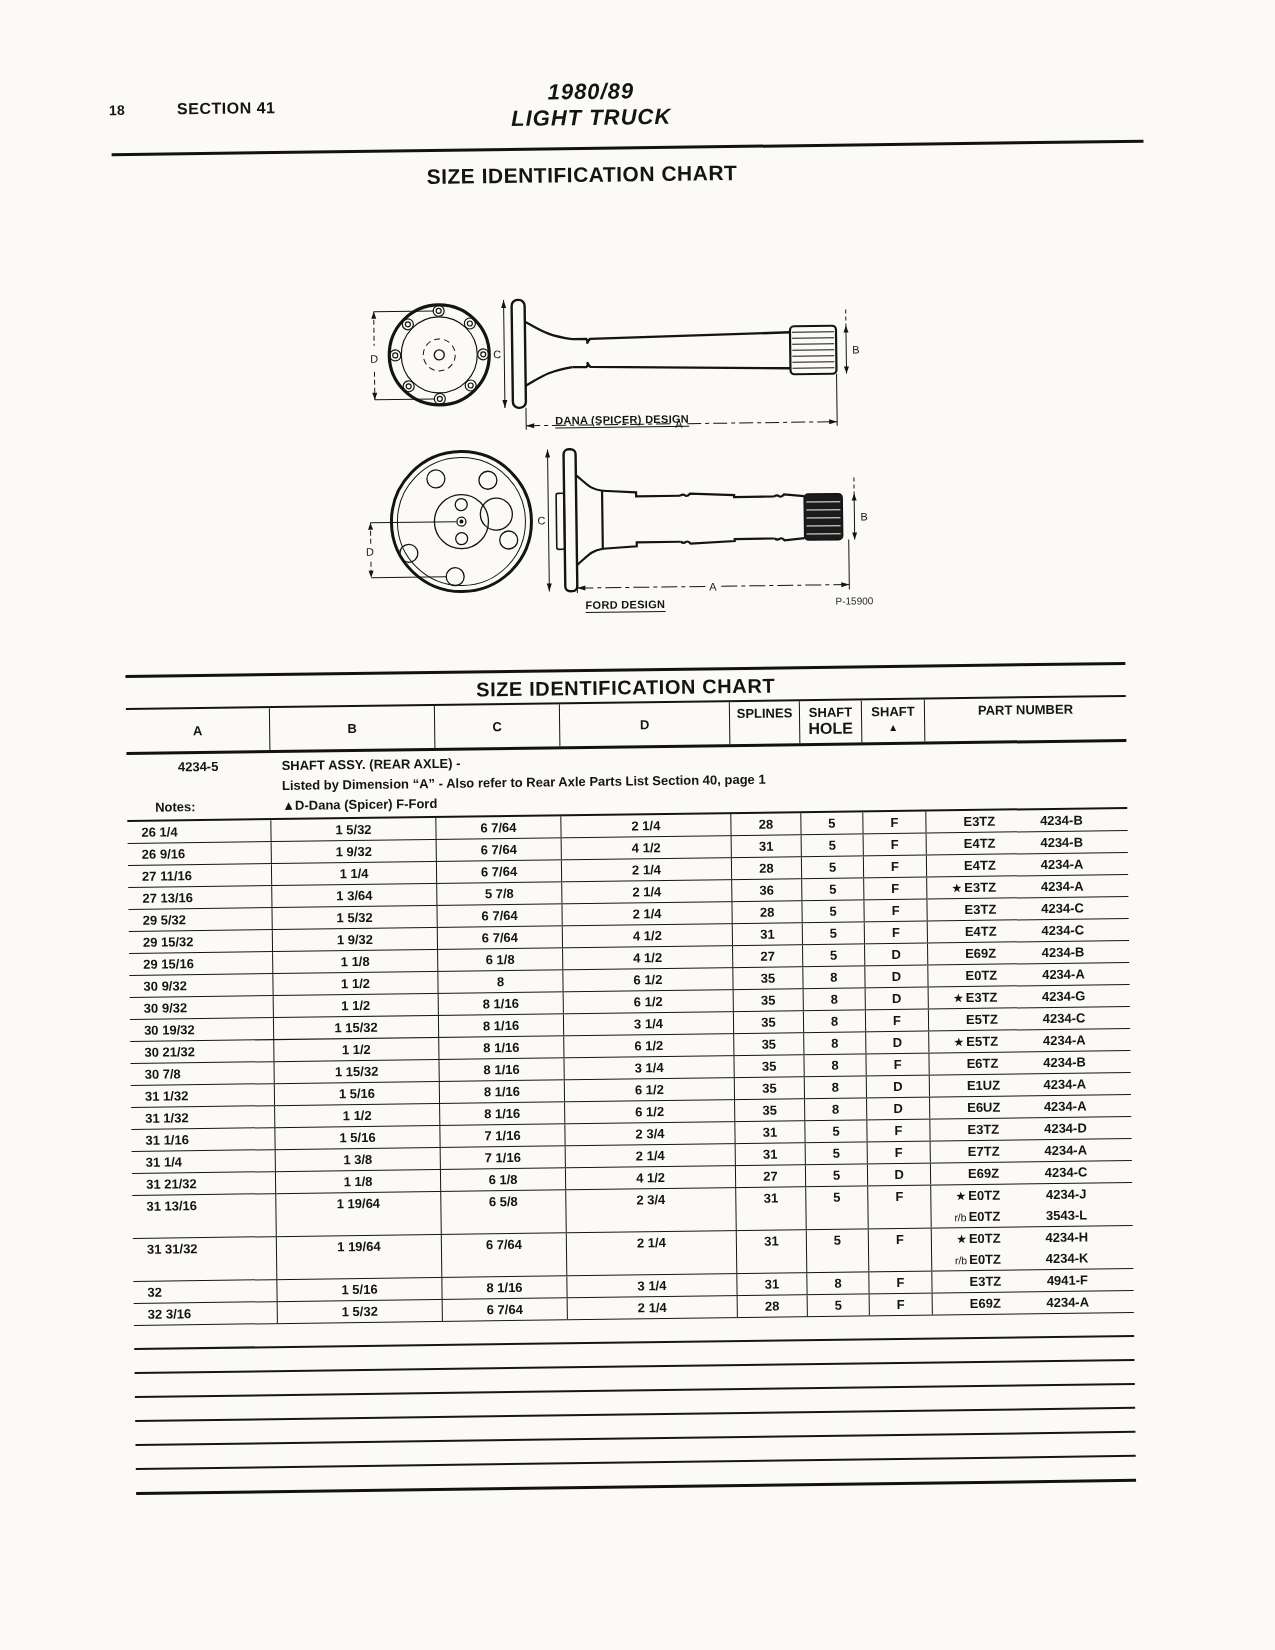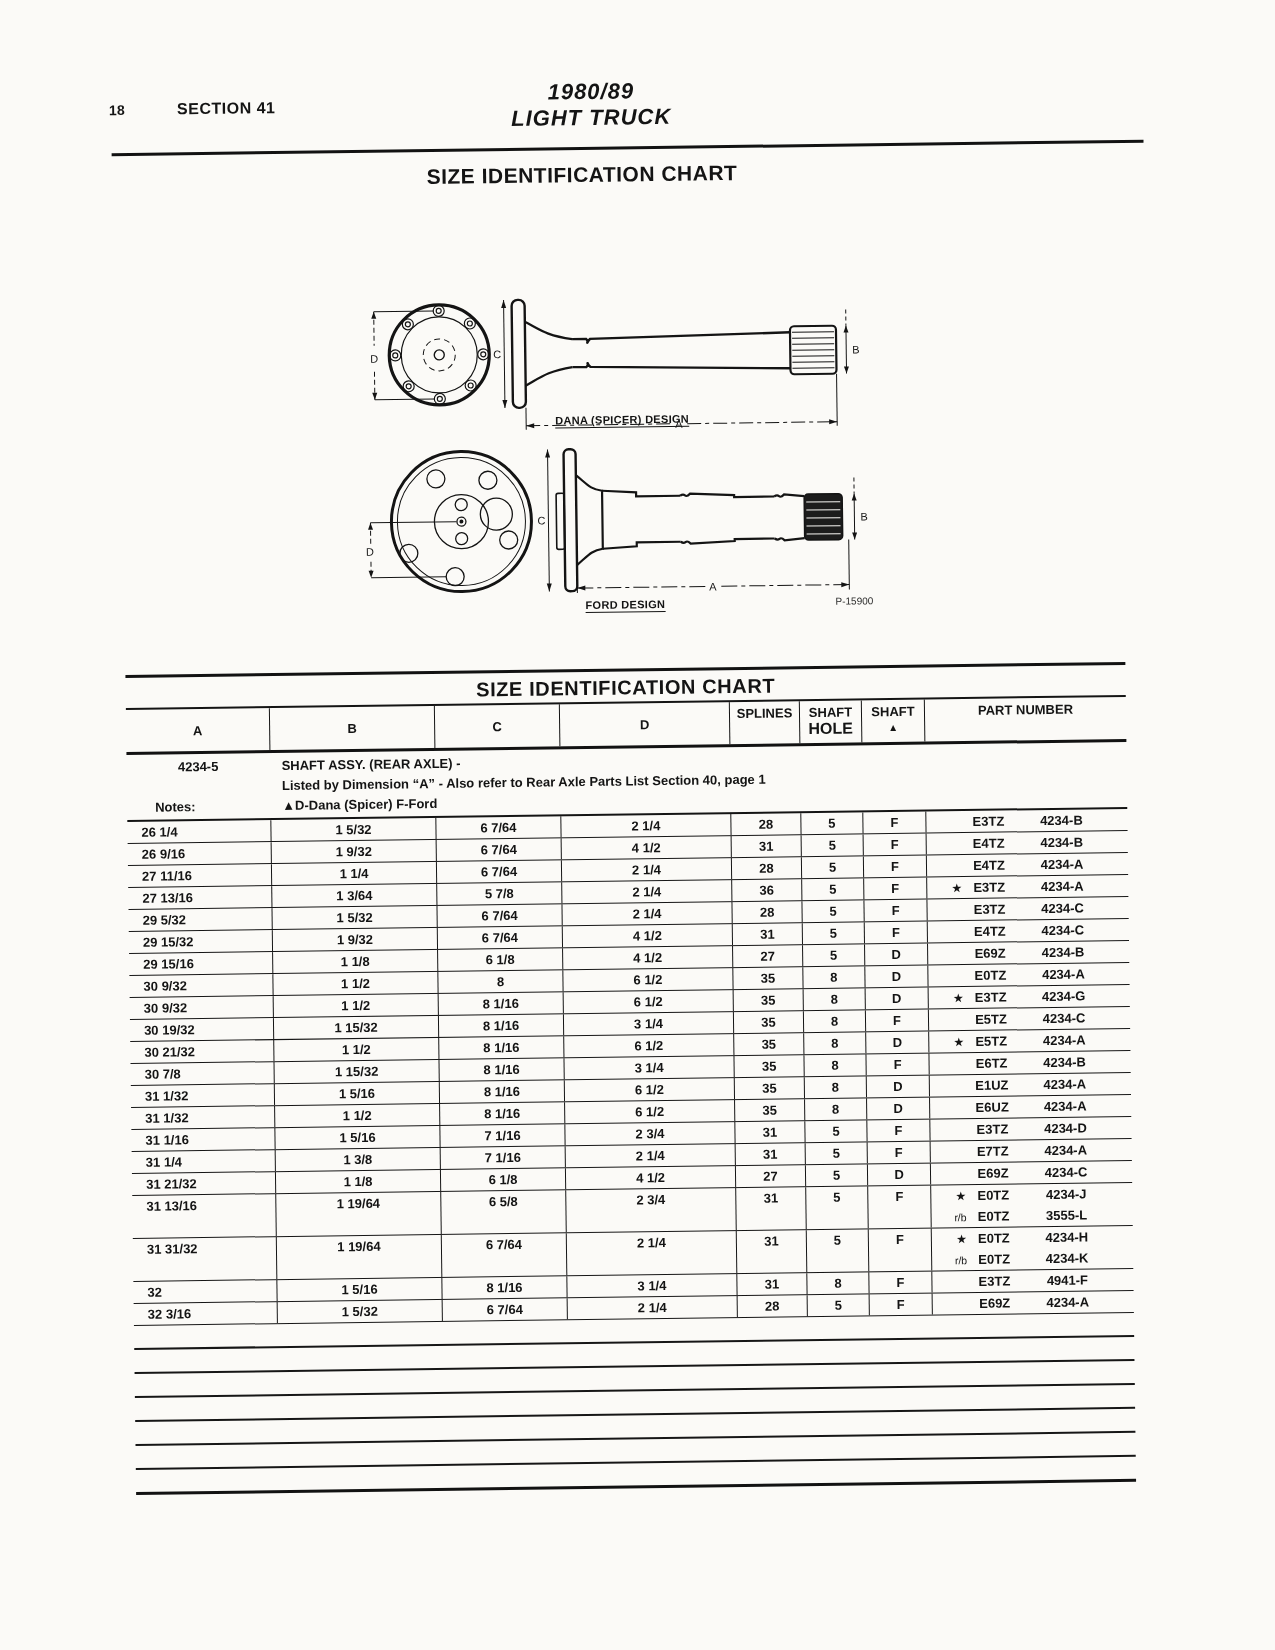--- a/index.html
+++ b/index.html
@@ -48,21 +48,21 @@
   .g-line .c1.left{text-align:left;padding-left:28px;}
   .g-line .c2{padding-left:12px;}
 
   .t-body .row{display:grid;grid-template-columns:143px 165px 125px 170px 70px 62px 63px 202px;
     border-bottom:1.8px solid #161616;font-size:13px;font-weight:700;}
   .t-body .row > div{line-height:21px;}
   .t-body .row > div + div{border-left:1.7px solid #161616;}
   .cell-a{padding-left:14px;}
   .cell-ctr{text-align:center;}
   .part-line{display:flex;justify-content:flex-end;align-items:baseline;padding-right:34px;height:21px;}
-  .part-line .pfx{min-width:50px;text-align:center;}
+  .part-line .pfx{min-width:50px;text-align:left;}
   .part-line .sfx{min-width:64px;margin-left:16px;text-align:center;}
   .part-line .star{margin-right:2px;font-size:12px;}
   .part-line .rb{font-size:10.5px;margin-right:2px;font-weight:400;}
 
   .t-blank div{height:22px;border-bottom:2px solid #161616;}
   .t-blank div:last-child{border-bottom-width:3.5px;border-bottom-color:#121212;}
 </style>
 </head>
 <body>
 
@@ -569,21 +569,21 @@
           <div class="cell-ctr">F</div>
           <div>
             <div class="part-line">
               <span class="star">★</span>
               <span class="pfx">E0TZ</span>
               <span class="sfx">4234-J</span>
             </div>
             <div class="part-line">
               <span class="rb">r/b</span>
               <span class="pfx">E0TZ</span>
-              <span class="sfx">3555-L</span>
+              <span class="sfx">3543-L</span>
             </div>
           </div>
         </div>
         <div class="row">
           <div class="cell-a">31 31/32</div>
           <div class="cell-ctr">1 19/64</div>
           <div class="cell-ctr">6 7/64</div>
           <div class="cell-ctr">2 1/4</div>
           <div class="cell-ctr">31</div>
           <div class="cell-ctr">5</div>

